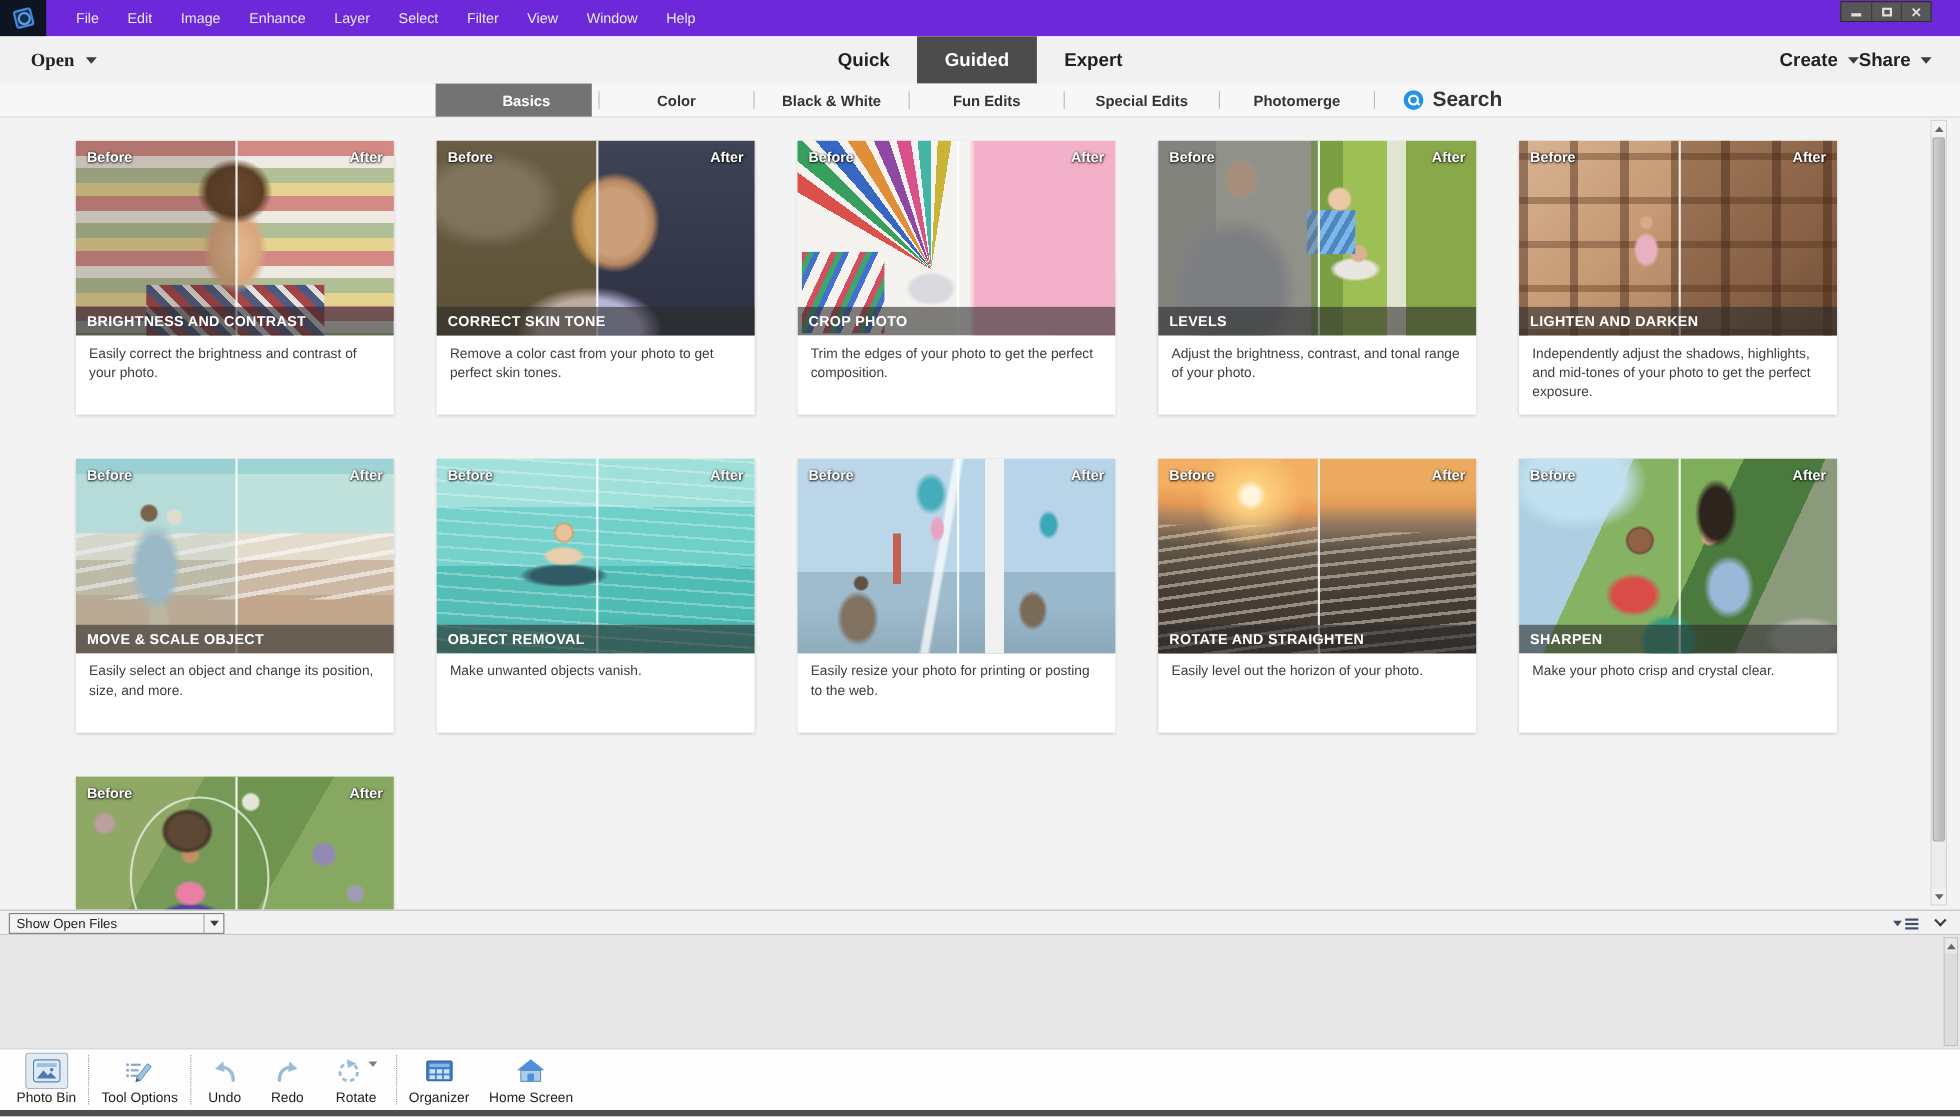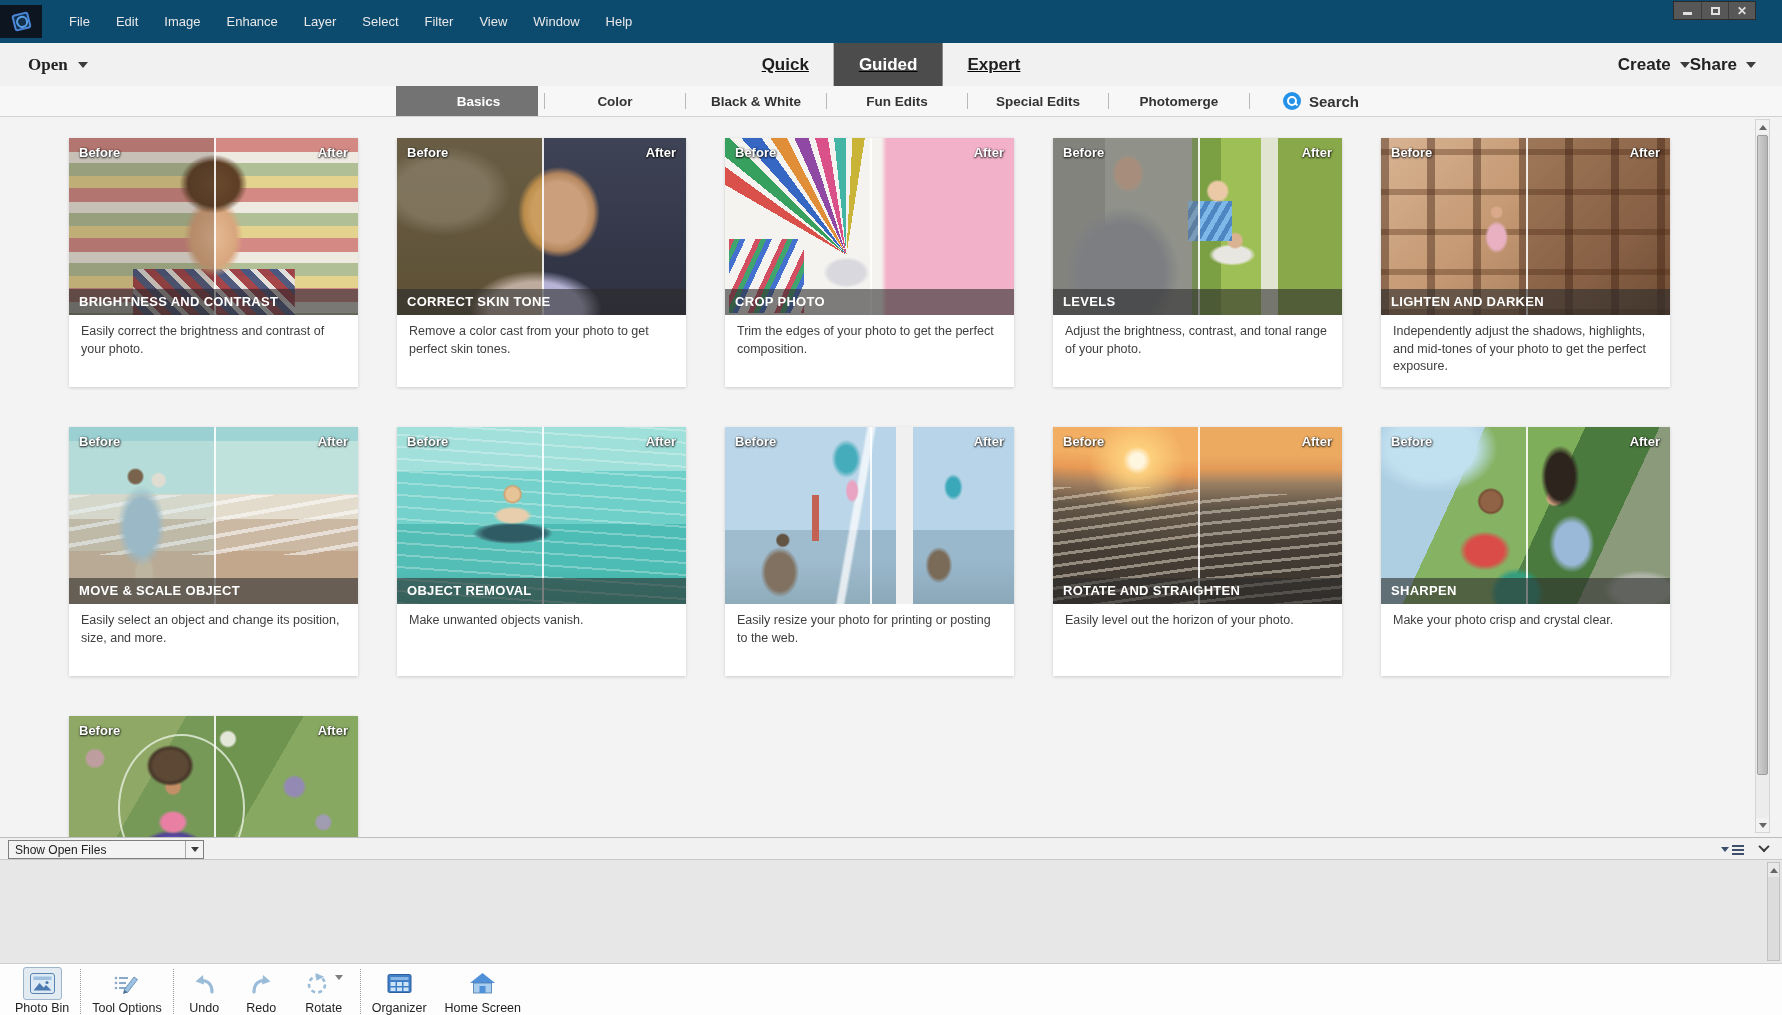--- a/index.html
+++ b/index.html
@@ -1,51 +1,51 @@
 <!DOCTYPE html>
 <html><head>
 <meta charset="utf-8">
 <style>
   * { margin:0; padding:0; box-sizing:border-box; }
   html,body { width:1782px; height:1015px; overflow:hidden; }
   body { font-family:"Liberation Sans", sans-serif; background:#f3f3f3; }
   .app { position:relative; width:1782px; height:1015px; background:#f3f3f3; }
 
   
-  .menubar { position:relative; height:43px; background:#0c4a6e; display:flex; align-items:center; }
+  .menubar { position:relative; height:33px; background:#6d28d9; display:flex; align-items:center; }
   .logo { width:42px; height:33px; background:#0d1520; display:flex; align-items:center; justify-content:center; }
   .logo-sq { width:17px; height:17px; border:2px solid #4a86d8; border-radius:3px; background:#14304f; transform:rotate(-14deg); display:flex; align-items:center; justify-content:center; }
   .logo-sq::after { content:""; width:8px; height:8px; border:2px solid #57a0e8; border-radius:50%; }
   .menu-items { display:flex; margin-left:16px; gap:4px; }
   .menu-item { color:#e8e8e8; font-size:13px; padding:0 11px; line-height:33px; cursor:default; }
   .winbtns { position:absolute; top:1px; right:26px; display:flex; background:#575757; border:1px solid #2c2c2c; }
   .winbtn { width:27px; height:17px; display:flex; align-items:center; justify-content:center; border-left:1px solid #3c3c3c; }
   .winbtn:first-child { border-left:none; }
   .glyph-min { width:9px; height:3px; background:#e0e0e0; margin-top:6px; }
   .glyph-max { width:9px; height:8px; border:2px solid #e0e0e0; }
   .glyph-close { color:#e0e0e0; font-size:12px; font-weight:bold; line-height:1; }
 
   
   .actionbar { position:relative; height:43px; background:#f1f1f1; }
   .open-btn { position:absolute; left:28px; top:0; height:43px; display:flex; align-items:center; gap:10px;font-family:Liberation Serif, serif; }
   .open-label { font-size:17px; font-weight:bold; color:#222; }
   .caret { width:0; height:0; border-left:5px solid transparent; border-right:5px solid transparent; border-top:6px solid #3c3c3c; }
-  .mode-tabs { position:absolute; left:50%; top:0; transform:translateX(-50%); height:43px; display:flex; align-items:stretch;text-decoration:underline; }
+  .mode-tabs { position:absolute; left:50%; top:0; transform:translateX(-50%); height:43px; display:flex; align-items:stretch; }
   .mode-tab { display:flex; align-items:center; padding:0 25px; font-size:17px; font-weight:bold; color:#1f1f1f; }
   .mode-tab.active { background:#4c4c4c; color:#fff; }
   .right-actions { position:absolute; right:26px; top:0; height:43px; display:flex; align-items:center; }
   .dd-btn { display:flex; align-items:center; gap:9px; }
   .dd-label { font-size:17px; font-weight:bold; color:#222; }
 
   
   .tabsbar { position:relative; height:31px; background:#f7f7f7; border-bottom:1px solid #d2d2d2; display:flex; align-items:stretch; justify-content:center; }
   .cat-tab { display:flex; align-items:center; justify-content:center; min-width:128px; padding:0 8px; font-size:13.5px; font-weight:bold; color:#333; }
   .cat-tab.active { background:#737373; color:#fff; min-width:142px;padding-left:31px; }
   .cat-sep { width:1px; background:#b9b9b9; margin:7px 6px; }
-  .search-tab { display:flex; align-items:center; gap:8px; min-width:130px; justify-content:center; font-size:15px; font-weight:bold; color:#333; }
+  .search-tab { display:flex; align-items:center; gap:8px; min-width:130px; justify-content:center; font-size:19px; font-weight:bold; color:#333; }
   .search-circle { width:18px; height:18px; border-radius:50%; background:#2492e8; position:relative; }
   .search-circle::before { content:""; position:absolute; left:4px; top:4px; width:6px; height:6px; border:2px solid #fff; border-radius:50%; }
   .search-circle::after { content:""; position:absolute; left:11px; top:11px; width:4px; height:2px; background:#fff; transform:rotate(45deg); }
 
   
   .content { position:relative; height:720px; background:#f3f3f3; overflow:hidden; }
   .cards-wrap { position:absolute; left:69px; top:21px; width:1601px; }
   .cards-row { display:flex; gap:39px; margin-bottom:40px; }
   .card { width:289px; background:#fff; box-shadow:0 1px 3px rgba(0,0,0,0.16); }
   .cimg { position:relative; width:100%; height:177px; overflow:hidden; background-repeat:no-repeat; background-size:100% 100%; }

